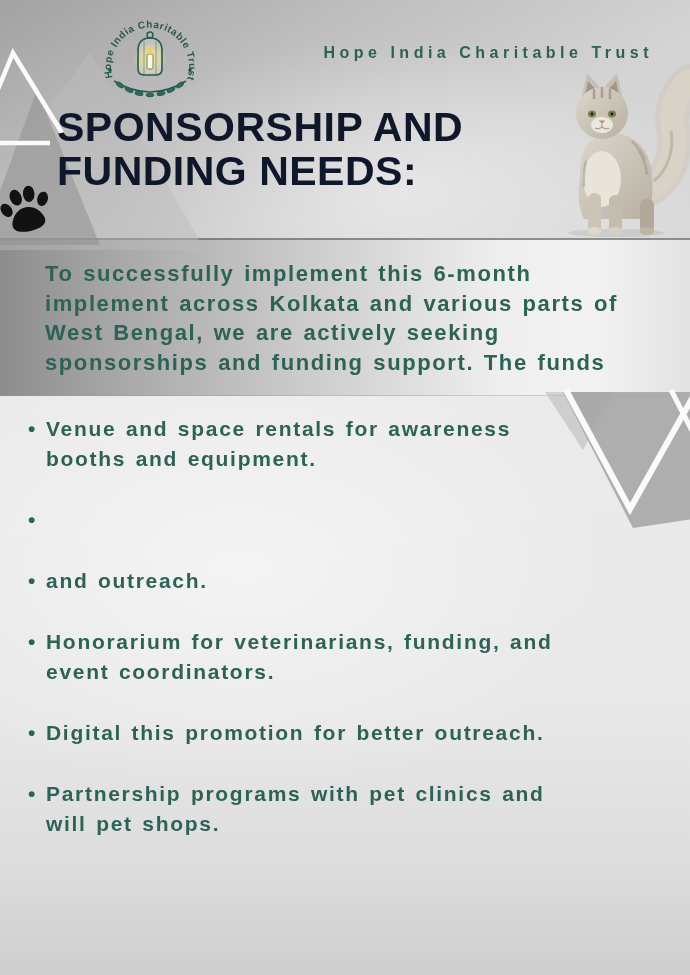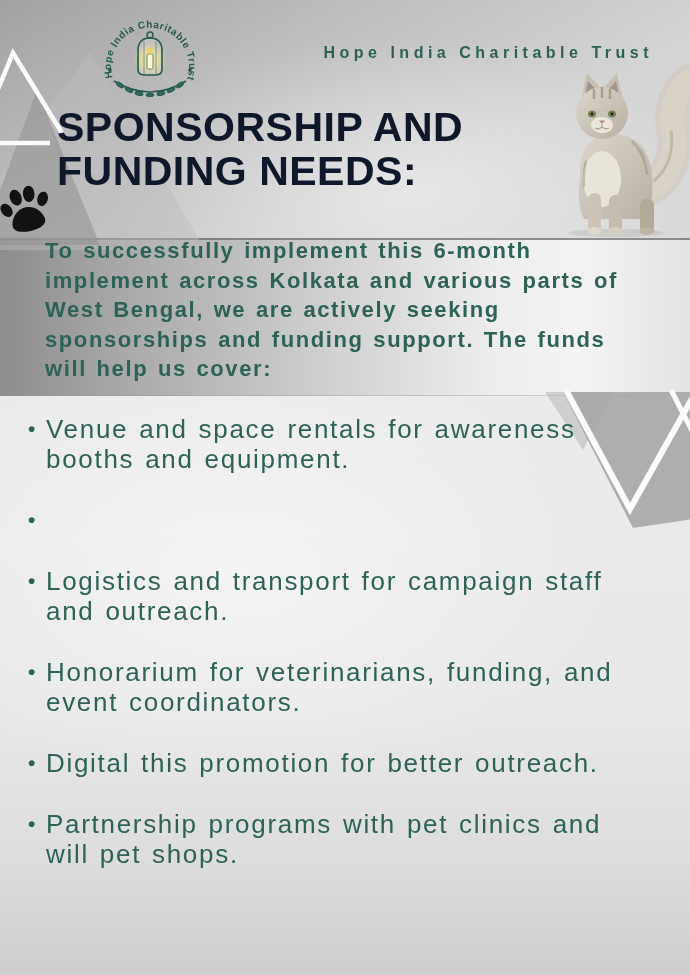--- a/index.html
+++ b/index.html
@@ -38,34 +38,34 @@
     color:#2d6156; white-space:nowrap;
   }
   .title{
     position:absolute; left:57px; top:105px;
     font-size:41px; line-height:44px; font-weight:800;
     color:#0f172a; letter-spacing:.5px; white-space:nowrap;
   }
   .paw{ position:absolute; left:-3px; top:182px; width:60px; height:54px; transform:rotate(-12deg); }
   .cat{ position:absolute; left:550px; top:57px; width:140px; height:181px; }
   .intro{
-    position:absolute; left:45px; top:236px; width:630px;
+    position:absolute; left:45px; top:259px; width:630px;
     font-size:22px; font-weight:700; line-height:29.5px;
     letter-spacing:1.6px; word-spacing:2px; color:#2d6257;
   }
   .bullets{
     position:absolute; left:28px; top:414px; width:655px; list-style:none;
   }
   .bullets li{ display:flex; margin-bottom:31px; }
   .bullet-marker{
     width:18px; flex:0 0 18px; font-size:21px; font-weight:700;
     color:#2d6257; line-height:30px;
   }
   .bullet-text{
-    font-size:26px; font-weight:400; line-height:30px;
+    font-size:21px; font-weight:700; line-height:30px;
     letter-spacing:1.7px; word-spacing:2px; color:#2d6257; white-space:nowrap;
   }
 </style>
 </head>
 <body>
 
 <div class="page">
 
   <div class="top-section"></div>
   <div class="band"></div>
@@ -187,38 +187,36 @@
           <path d="M 52,67 L 52,70 M 52,70 Q 48,73 45,71 M 52,70 Q 56,73 59,71" fill="none" stroke="#8e8477" stroke-width="1.2" opacity="0.7"></path>
         </g>
       </svg>
     </div>
 
     <div class="intro">
       <div>To successfully implement this 6-month</div>
       <div>implement across Kolkata and various parts of</div>
       <div>West Bengal, we are actively seeking</div>
       <div>sponsorships and funding support. The funds</div>
-      <div>will help us cover:</div>
     </div>
 
     <ul class="bullets">
       <li>
         <span class="bullet-marker">•</span>
         <div class="bullet-text">
           <div>Venue and space rentals for awareness</div>
           <div>booths and equipment.</div>
         </div>
       </li>
       <li>
         <span class="bullet-marker">•</span>
       </li>
       <li>
         <span class="bullet-marker">•</span>
         <div class="bullet-text">
-          <div>Logistics and transport for campaign staff</div>
           <div>and outreach.</div>
         </div>
       </li>
       <li>
         <span class="bullet-marker">•</span>
         <div class="bullet-text">
           <div>Honorarium for veterinarians, funding, and</div>
           <div>event coordinators.</div>
         </div>
       </li>

